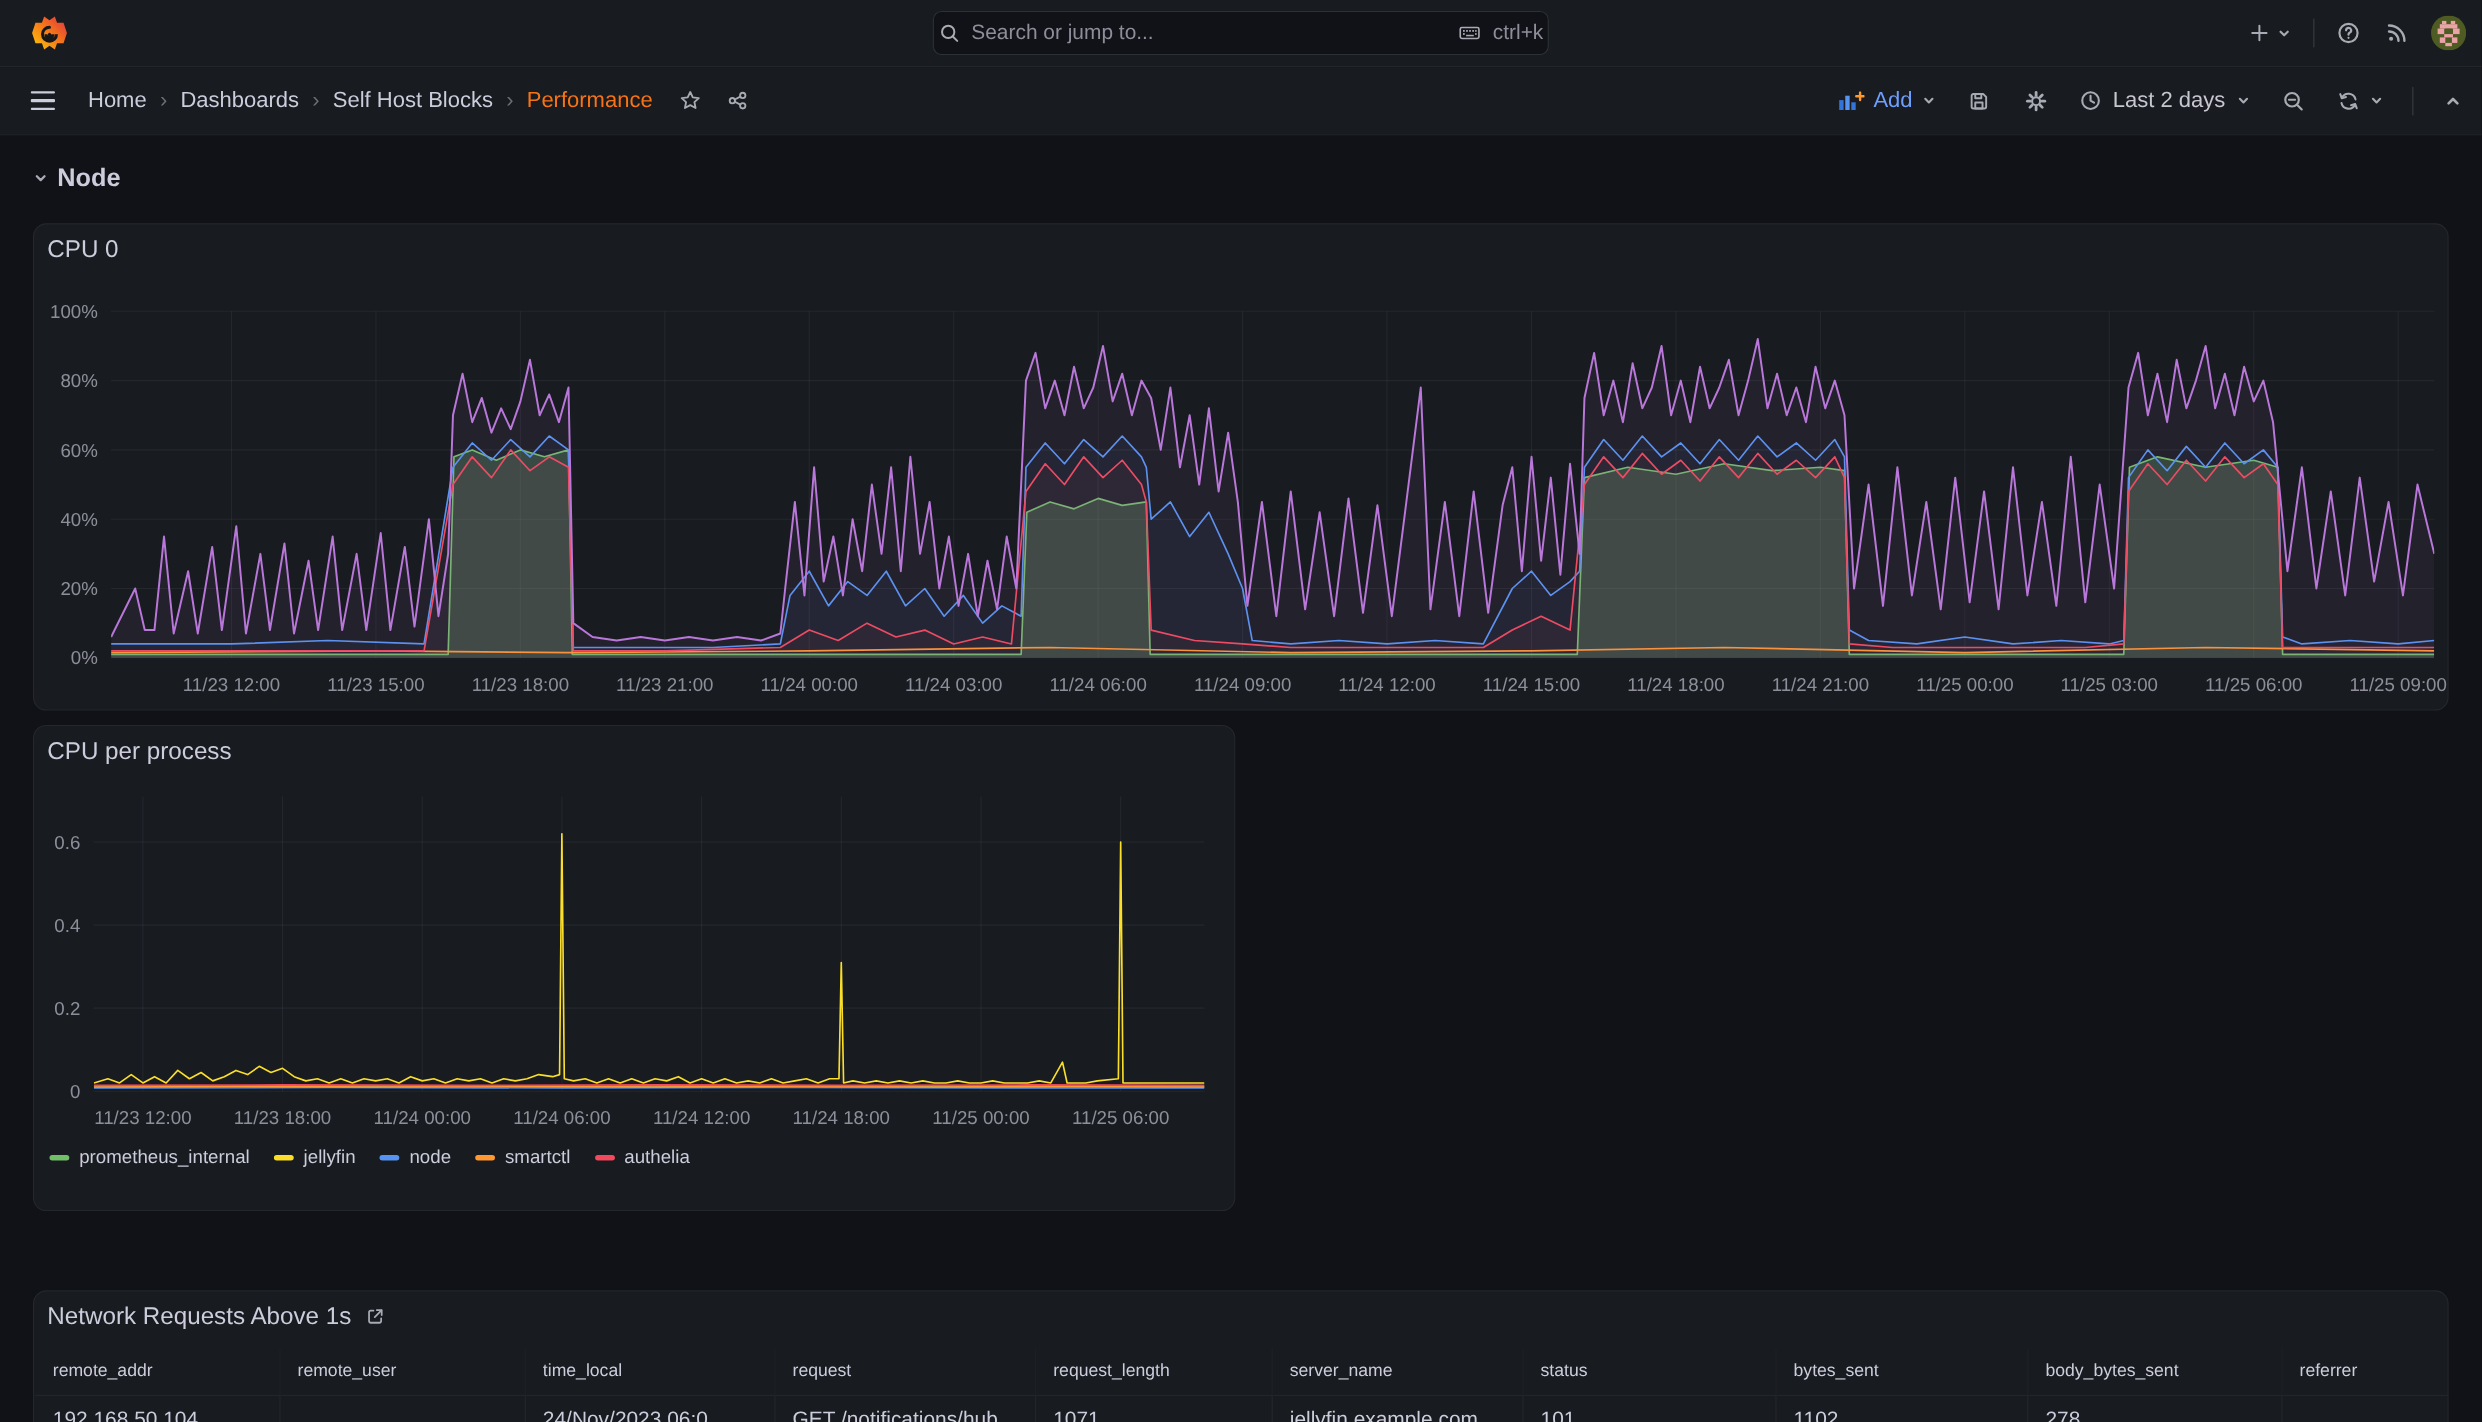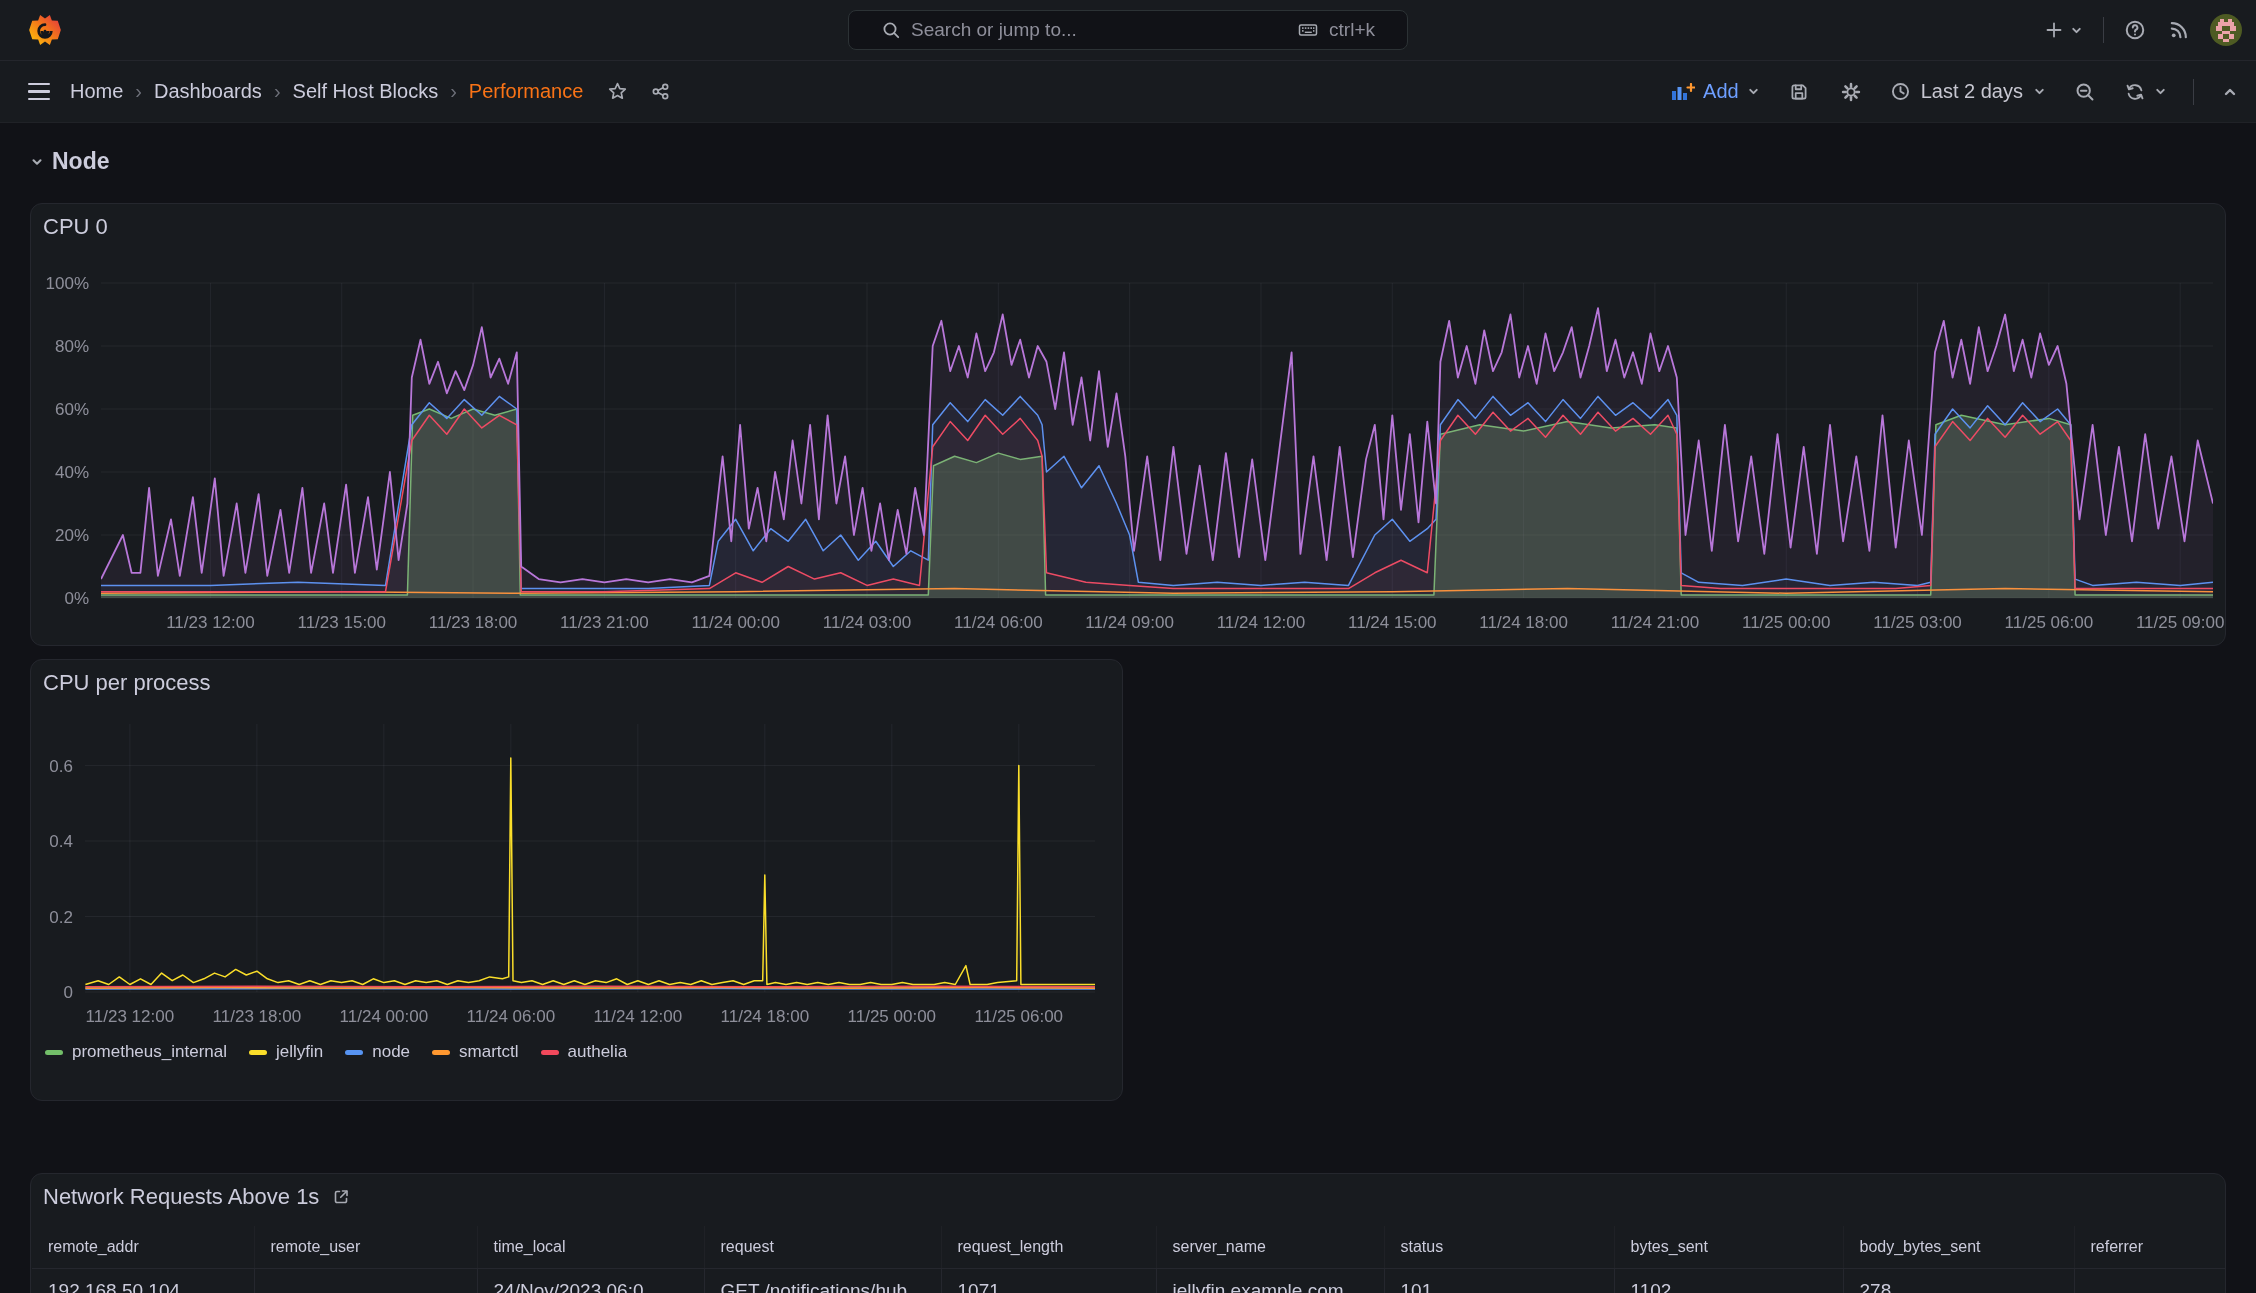--- a/index.html
+++ b/index.html
@@ -1,33 +1,33 @@
 <!DOCTYPE html>
 <html><head>
 <meta charset="utf-8">
 <style>
   html,body{margin:0;padding:0;width:2256px;height:1293px;overflow:hidden;background:#111217;
     font-family:"Liberation Sans","DejaVu Sans",sans-serif;color:#ccccdc;}
   
   #topbar{position:absolute;left:0;top:0;width:2256px;height:60px;background:#181b1f;border-bottom:1px solid #24262c;}
   #logo{position:absolute;left:26px;top:11px;width:38px;height:38px;}
   #searchbox{position:absolute;left:848px;top:10px;width:560px;height:40px;background:#111217;
-    border:1px solid #2c3235;border-radius:8px;display:flex;align-items:center;padding:0 32px;box-sizing:border-box;
+    border:1px solid #2c3235;border-radius:8px;display:flex;align-items:center;padding:0 4px;box-sizing:border-box;
     color:#8e8e9a;font-size:19px;gap:10px;cursor:pointer;}
   #searchbox .grow{flex:1;}
   #topbar-right{position:absolute;right:14px;top:0;height:60px;display:flex;align-items:center;gap:18px;}
   .vdiv{width:1px;height:26px;background:#3a3d44;}
   .iconbtn{display:flex;align-items:center;justify-content:center;cursor:pointer;background:none;border:none;padding:2px;}
   #avatar{width:32px;height:32px;border-radius:50%;overflow:hidden;cursor:pointer;}
   
   #toolbar{position:absolute;left:0;top:61px;width:2256px;height:61px;background:#181b1f;border-bottom:1px solid #202227;}
   #toolbar .inner{position:absolute;left:0;top:0;right:0;height:61px;display:flex;align-items:center;}
   #hamburger{margin-left:28px;display:flex;flex-direction:column;gap:5px;cursor:pointer;}
   #hamburger div{width:22px;height:2.5px;background:#ccccdc;border-radius:1px;}
-  #breadcrumb{display:flex;align-items:center;margin-left:20px;font-size:20px;gap:12px;justify-content:center;}
+  #breadcrumb{display:flex;align-items:center;margin-left:30px;font-size:20px;gap:12px;justify-content:center;}
   #breadcrumb .crumb{color:#ccccdc;cursor:pointer;white-space:nowrap;}
   #breadcrumb .crumb.current{color:#f97316;cursor:default;}
   #breadcrumb .sep{color:#6c6f78;font-size:20px;}
   #toolbar-right{position:absolute;right:16px;top:0;height:61px;display:flex;align-items:center;gap:26px;}
   .tool-group{display:flex;align-items:center;gap:8px;cursor:pointer;}
   #add-btn{color:#6e9fff;font-size:20px;display:flex;align-items:center;gap:8px;cursor:pointer;}
   #time-range{display:flex;align-items:center;gap:10px;font-size:20px;color:#c7c7d1;cursor:pointer;}
   
   .section-header{position:absolute;left:30px;display:flex;align-items:center;gap:8px;font-size:23px;font-weight:700;color:#ccccdc;cursor:pointer;}
   .panel{position:absolute;background:#181b1f;border:1px solid #25272e;border-radius:12px;box-sizing:border-box;}

